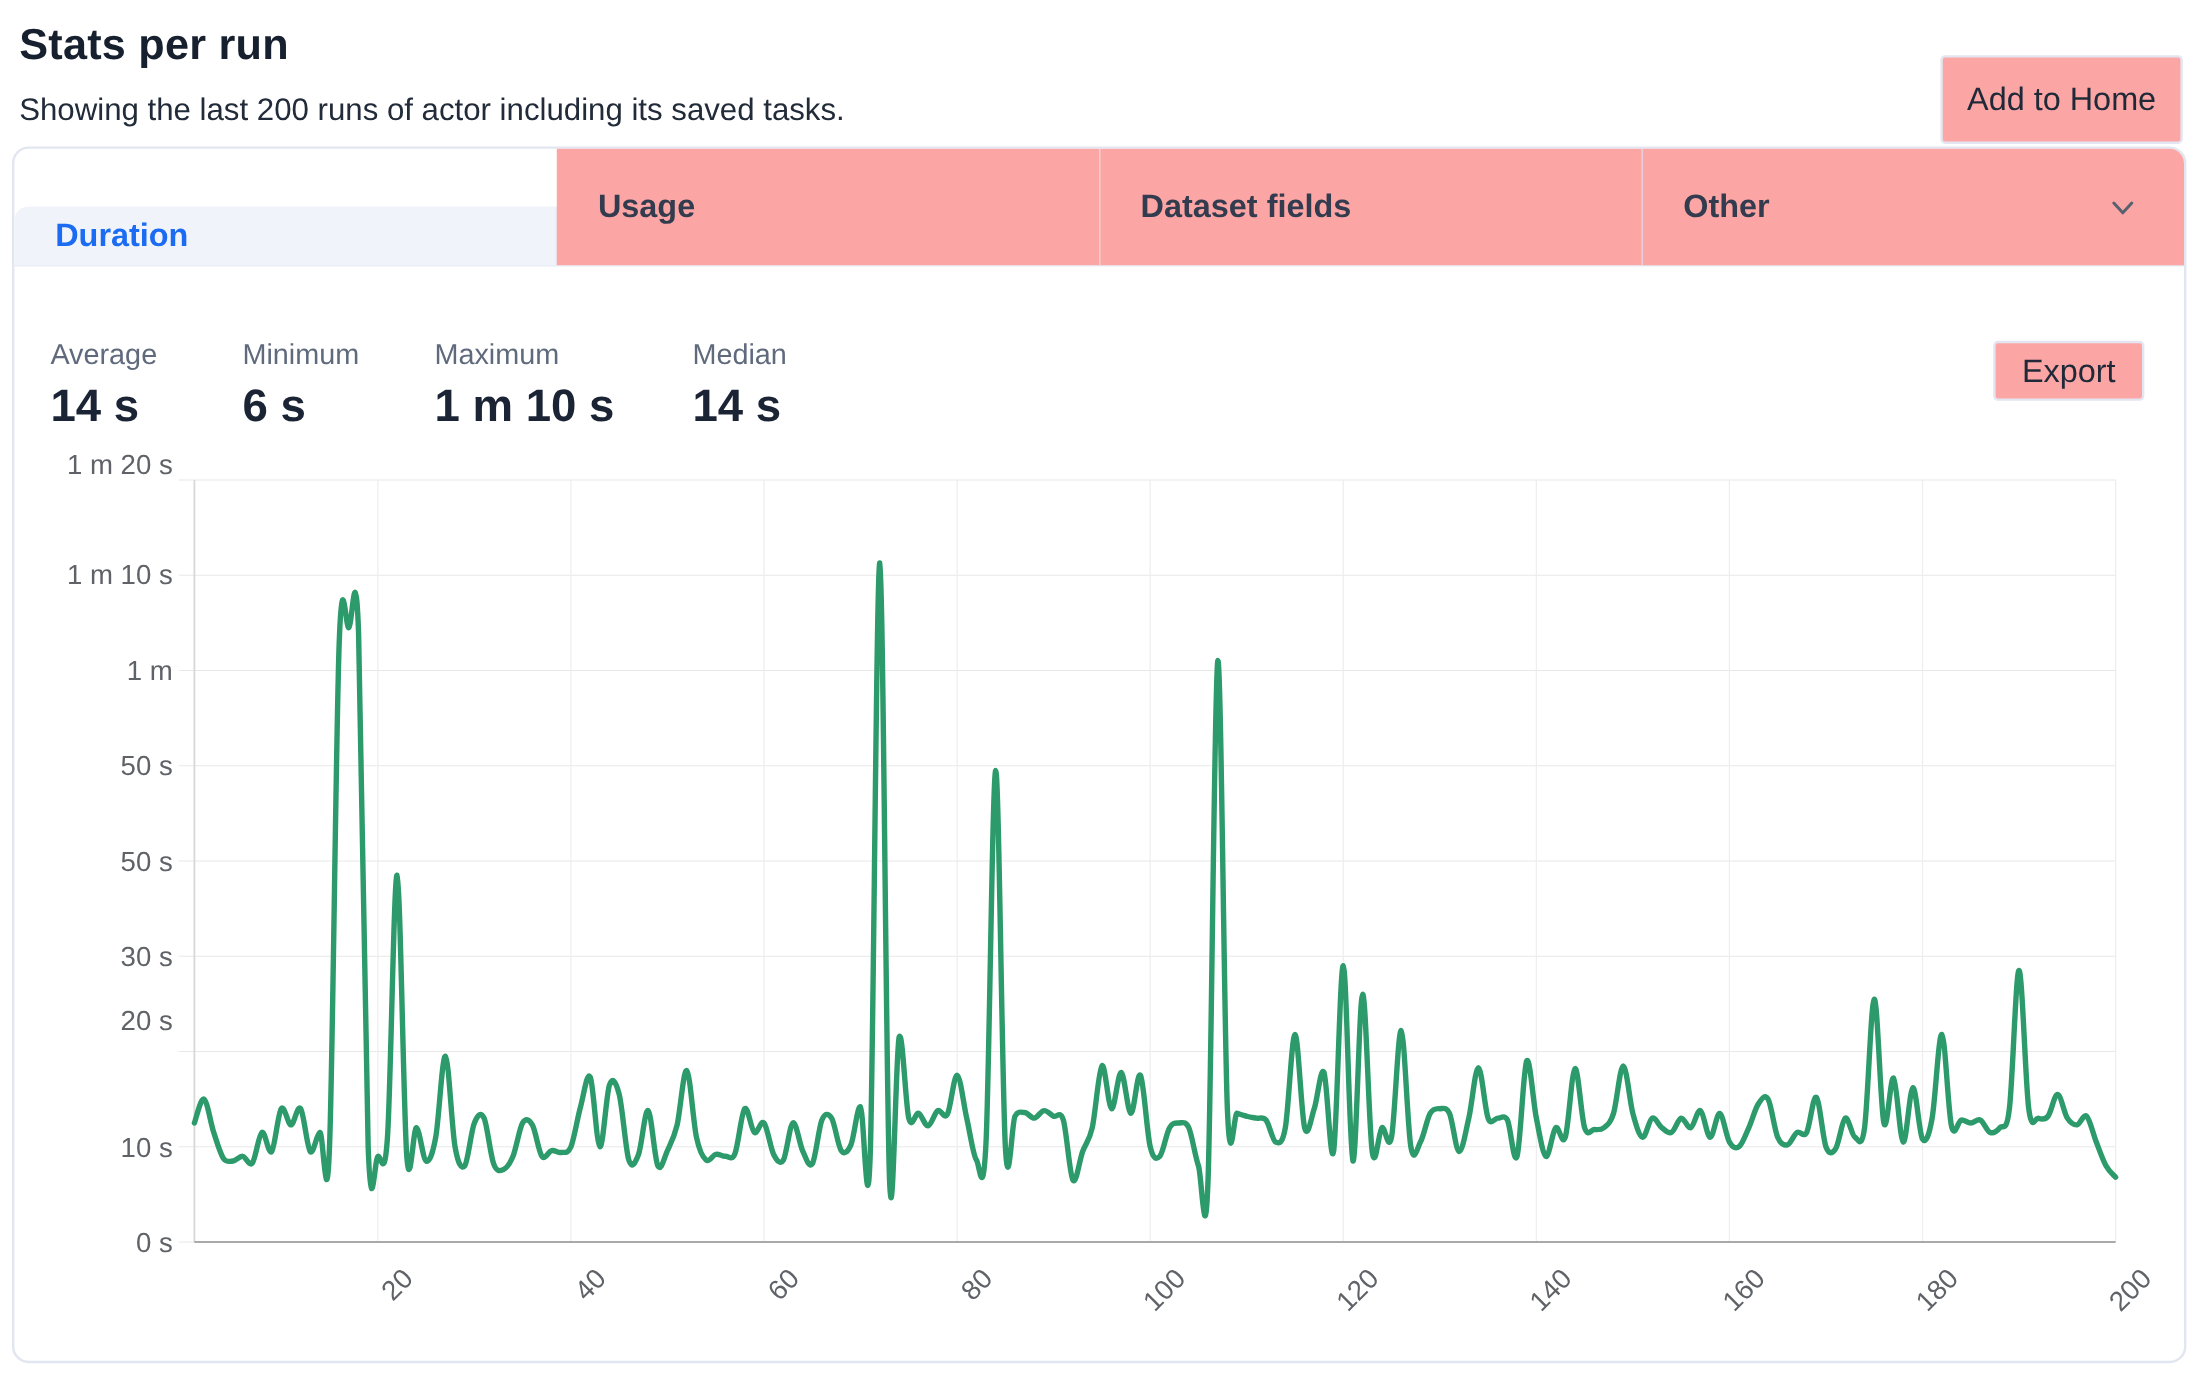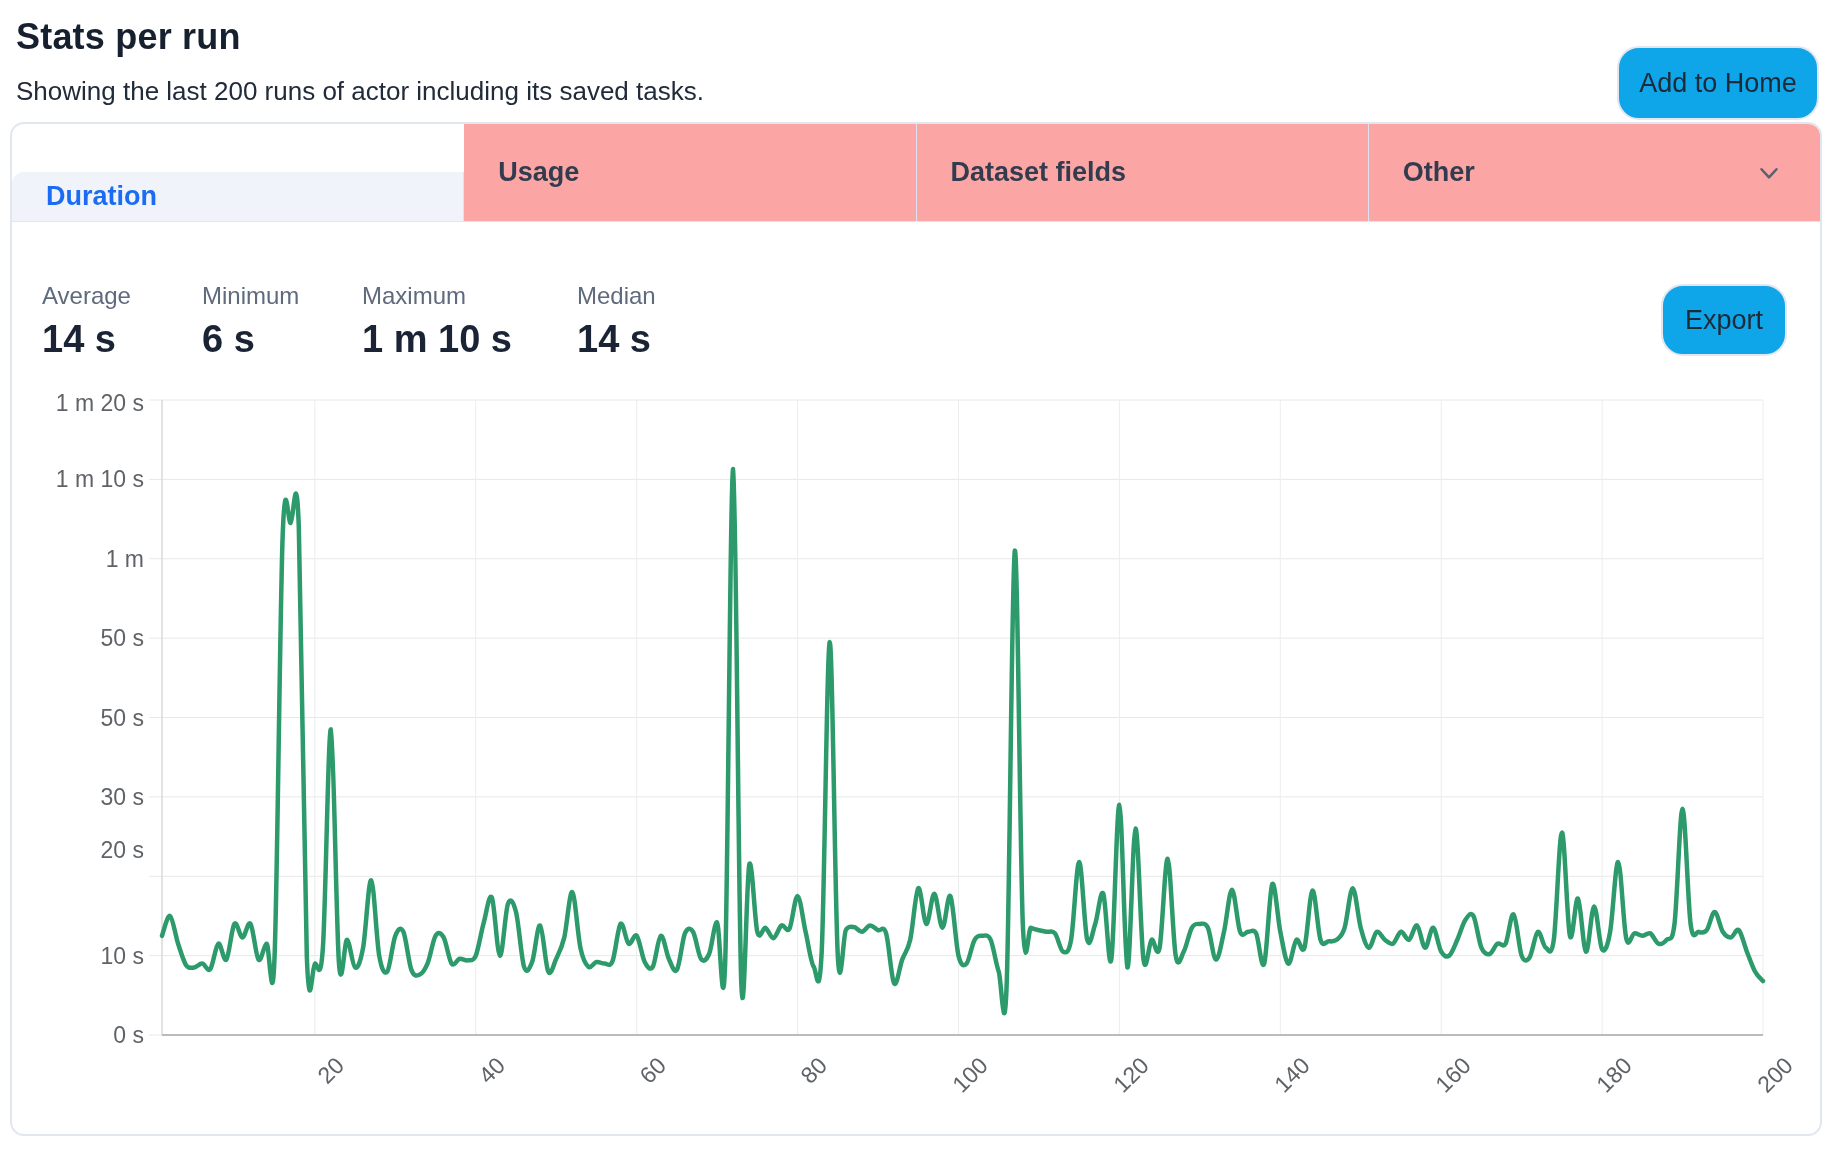--- a/index.html
+++ b/index.html
@@ -1,35 +1,35 @@
 <!DOCTYPE html>
 <html><head>
 <meta charset="utf-8">
 <style>
   html,body{margin:0;padding:0;background:#ffffff;}
   body{width:1834px;height:1160px;position:relative;overflow:hidden;
        font-family:"Liberation Sans","DejaVu Sans",sans-serif;color:#1b2434;}
   .page-title{position:absolute;left:16px;top:16px;font-size:36px;font-weight:700;color:#17202e;letter-spacing:.2px;}
   .page-subtitle{position:absolute;left:16px;top:76px;font-size:26px;font-weight:400;color:#222b39;}
   .btn{box-sizing:border-box;display:flex;align-items:center;justify-content:center;
-       background:#0ea5e9;border:2px solid #e3e6f1;border-radius:22px;color:#1f2937;cursor:pointer;}
+       background:#fca5a5;border:2px solid #e3e6f1;border-radius:4px;color:#1f2937;cursor:pointer;}
   .add-home{position:absolute;left:1617px;top:46px;width:202px;height:74px;font-size:27px;font-weight:500;}
   .card{position:absolute;left:10px;top:122px;width:1812px;height:1014px;background:#fff;
         border:2px solid #e2e6f0;border-radius:14px;box-sizing:border-box;}
   .tabbar{display:flex;height:97px;border-bottom:1px solid #e2e6f0;}
   .tab{flex:1 1 0;display:flex;align-items:center;padding:0 36px 0 34px;font-size:27px;font-weight:700;
        color:#323c4e;border-right:1px solid #dde2f1;cursor:pointer;background:#fca5a5;}
   .tab:last-child{border-right:none;border-top-right-radius:12px;}
   .tab.active{background:#f0f3f9;color:#1b6cf2;border-top-left-radius:12px;margin-top:48px;}
   .chevron{margin-left:auto;width:30px;height:30px;}
   .card-body{position:relative;width:1808px;height:914px;}
   .stat{position:absolute;top:60px;}
   .stat .lbl{font-size:24px;color:#5f6a7d;margin-bottom:8px;}
   .stat .val{font-size:38px;font-weight:700;color:#1b2434;}
-  .export{position:absolute;left:1649px;top:62px;width:126px;height:72px;font-size:27px;font-weight:500;}
+  .export{position:absolute;left:1649px;top:62px;width:126px;height:50px;font-size:27px;font-weight:500;}
   #chart-svg{position:absolute;left:0;top:0;width:1808px;height:914px;pointer-events:none;}
   .ytick{position:absolute;left:18px;width:114px;text-align:right;font-size:23px;color:#5f6368;line-height:30px;}
   .xtick{position:absolute;font-size:23px;color:#5f6368;white-space:nowrap;
          transform:rotate(-45deg);transform-origin:100% 0;}
 </style>
 </head>
 <body>
 
 <div class="page-title">Stats per run</div>
 <div class="page-subtitle">Showing the last 200 runs of actor including its saved tasks.</div>
@@ -100,21 +100,21 @@
       </svg>
     <div id="tick-labels">
         <div class="ytick" style="top: 798px;">0 s</div>
         <div class="ytick" style="top: 718.625px;">10 s</div>
         <div class="ytick" style="top: 613px;">20 s</div>
         <div class="ytick" style="top: 559.875px;">30 s</div>
         <div class="ytick" style="top: 480.5px;">50 s</div>
         <div class="ytick" style="top: 401.125px;">50 s</div>
         <div class="ytick" style="top: 321.75px;">1 m</div>
         <div class="ytick" style="top: 242.375px;">1 m 10 s</div>
-        <div class="ytick" style="top: 166px;">1 m 20 s</div>
+        <div class="ytick" style="top: 150px;">1 m 20 s</div>
         <div class="xtick" style="right: 1489.14px; top: 830px;">20</div>
         <div class="xtick" style="right: 1328.24px; top: 830px;">40</div>
         <div class="xtick" style="right: 1167.33px; top: 830px;">60</div>
         <div class="xtick" style="right: 1006.43px; top: 830px;">80</div>
         <div class="xtick" style="right: 845.523px; top: 830px;">100</div>
         <div class="xtick" style="right: 684.618px; top: 830px;">120</div>
         <div class="xtick" style="right: 523.714px; top: 830px;">140</div>
         <div class="xtick" style="right: 362.809px; top: 830px;">160</div>
         <div class="xtick" style="right: 201.905px; top: 830px;">180</div>
         <div class="xtick" style="right: 41px; top: 830px;">200</div>

